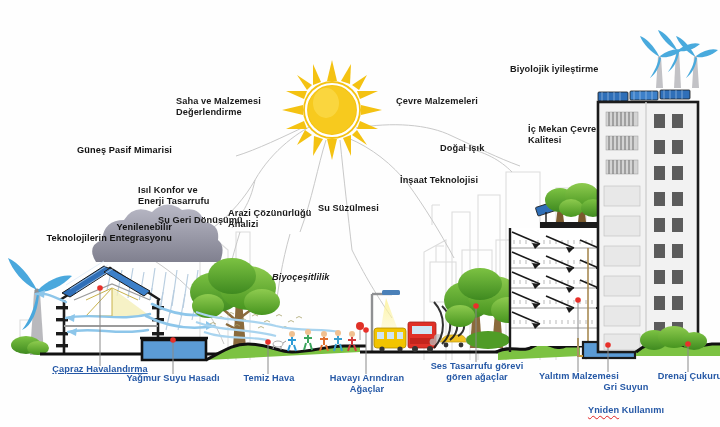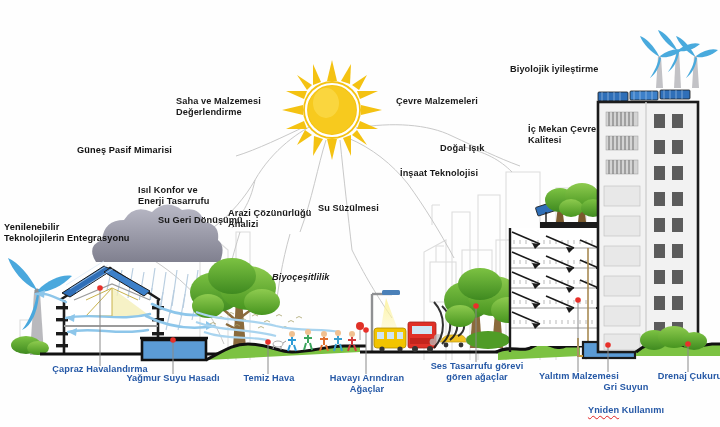--- a/index.html
+++ b/index.html
@@ -545,32 +545,32 @@
     <div class="lbl" style="left:176px;top:96px;width:124px;">Saha ve Malzemesi
 Değerlendirme</div>
     <div class="lbl bold" style="left:42px;top:145px;width:130px;text-align:right;">Güneş Pasif Mimarisi</div>
     <div class="lbl" style="left:396px;top:96px;width:114px;">Çevre Malzemeleri</div>
     <div class="lbl" style="left:510px;top:64px;width:124px;">Biyolojik İyileştirme</div>
     <div class="lbl" style="left:528px;top:124px;width:110px;">İç Mekan Çevre
 Kalitesi</div>
     <div class="lbl" style="left:440px;top:143px;width:76px;">Doğal Işık</div>
     <div class="lbl" style="left:228px;top:164px;width:114px;margin-top:44px;">Arazi Çözünürlüğü
 Analizi</div>
-    <div class="lbl" style="left:400px;top:168px;width:118px;">İnşaat Teknolojisi</div>
+    <div class="lbl" style="left:400px;top:175px;width:118px;">İnşaat Teknolojisi</div>
     <div class="lbl" style="left:138px;top:185px;width:118px;">Isıl Konfor ve
 Enerji Tasarrufu</div>
     <div class="lbl" style="left:318px;top:203px;width:94px;">Su Süzülmesi</div>
     <div class="lbl" style="left:158px;top:215px;width:124px;">Su Geri Dönüşümü</div>
-    <div class="lbl bold" style="left:4px;top:222px;width:168px;">Yenilenebilir
+    <div class="lbl bold" style="left:4px;top:222px;width:168px;text-align:right;">Yenilenebilir
 Teknolojilerin Entegrasyonu</div>
     <div class="lbl" style="left:272px;top:272px;width:90px;font-style:italic;">Biyoçeşitlilik</div>
   </div>
 
   <div>
-    <div class="lbl blue ctr" style="left:38px;top:364px;width:124px;">Çapraz Havalandırma</div>
+    <div class="lbl blue ctr" style="left:38px;top:364px;width:124px;text-decoration:underline;">Çapraz Havalandırma</div>
     <div class="lbl blue ctr" style="left:113px;top:373px;width:120px;">Yağmur Suyu Hasadı</div>
     <div class="lbl blue ctr" style="left:230px;top:373px;width:78px;">Temiz Hava</div>
     <div class="lbl blue ctr" style="left:317px;top:373px;width:100px;">Havayı Arındıran
 Ağaçlar</div>
     <div class="lbl blue ctr" style="left:421px;top:361px;width:112px;">Ses Tasarrufu görevi
 gören ağaçlar</div>
     <div class="lbl blue ctr" style="left:524px;top:371px;width:110px;">Yalıtım Malzemesi</div>
     <div class="lbl blue ctr" style="left:578px;top:371px;width:96px;">
       <span>Gri Suyun</span><br>
       <span class="spell">Yniden</span><span> Kullanımı</span>

